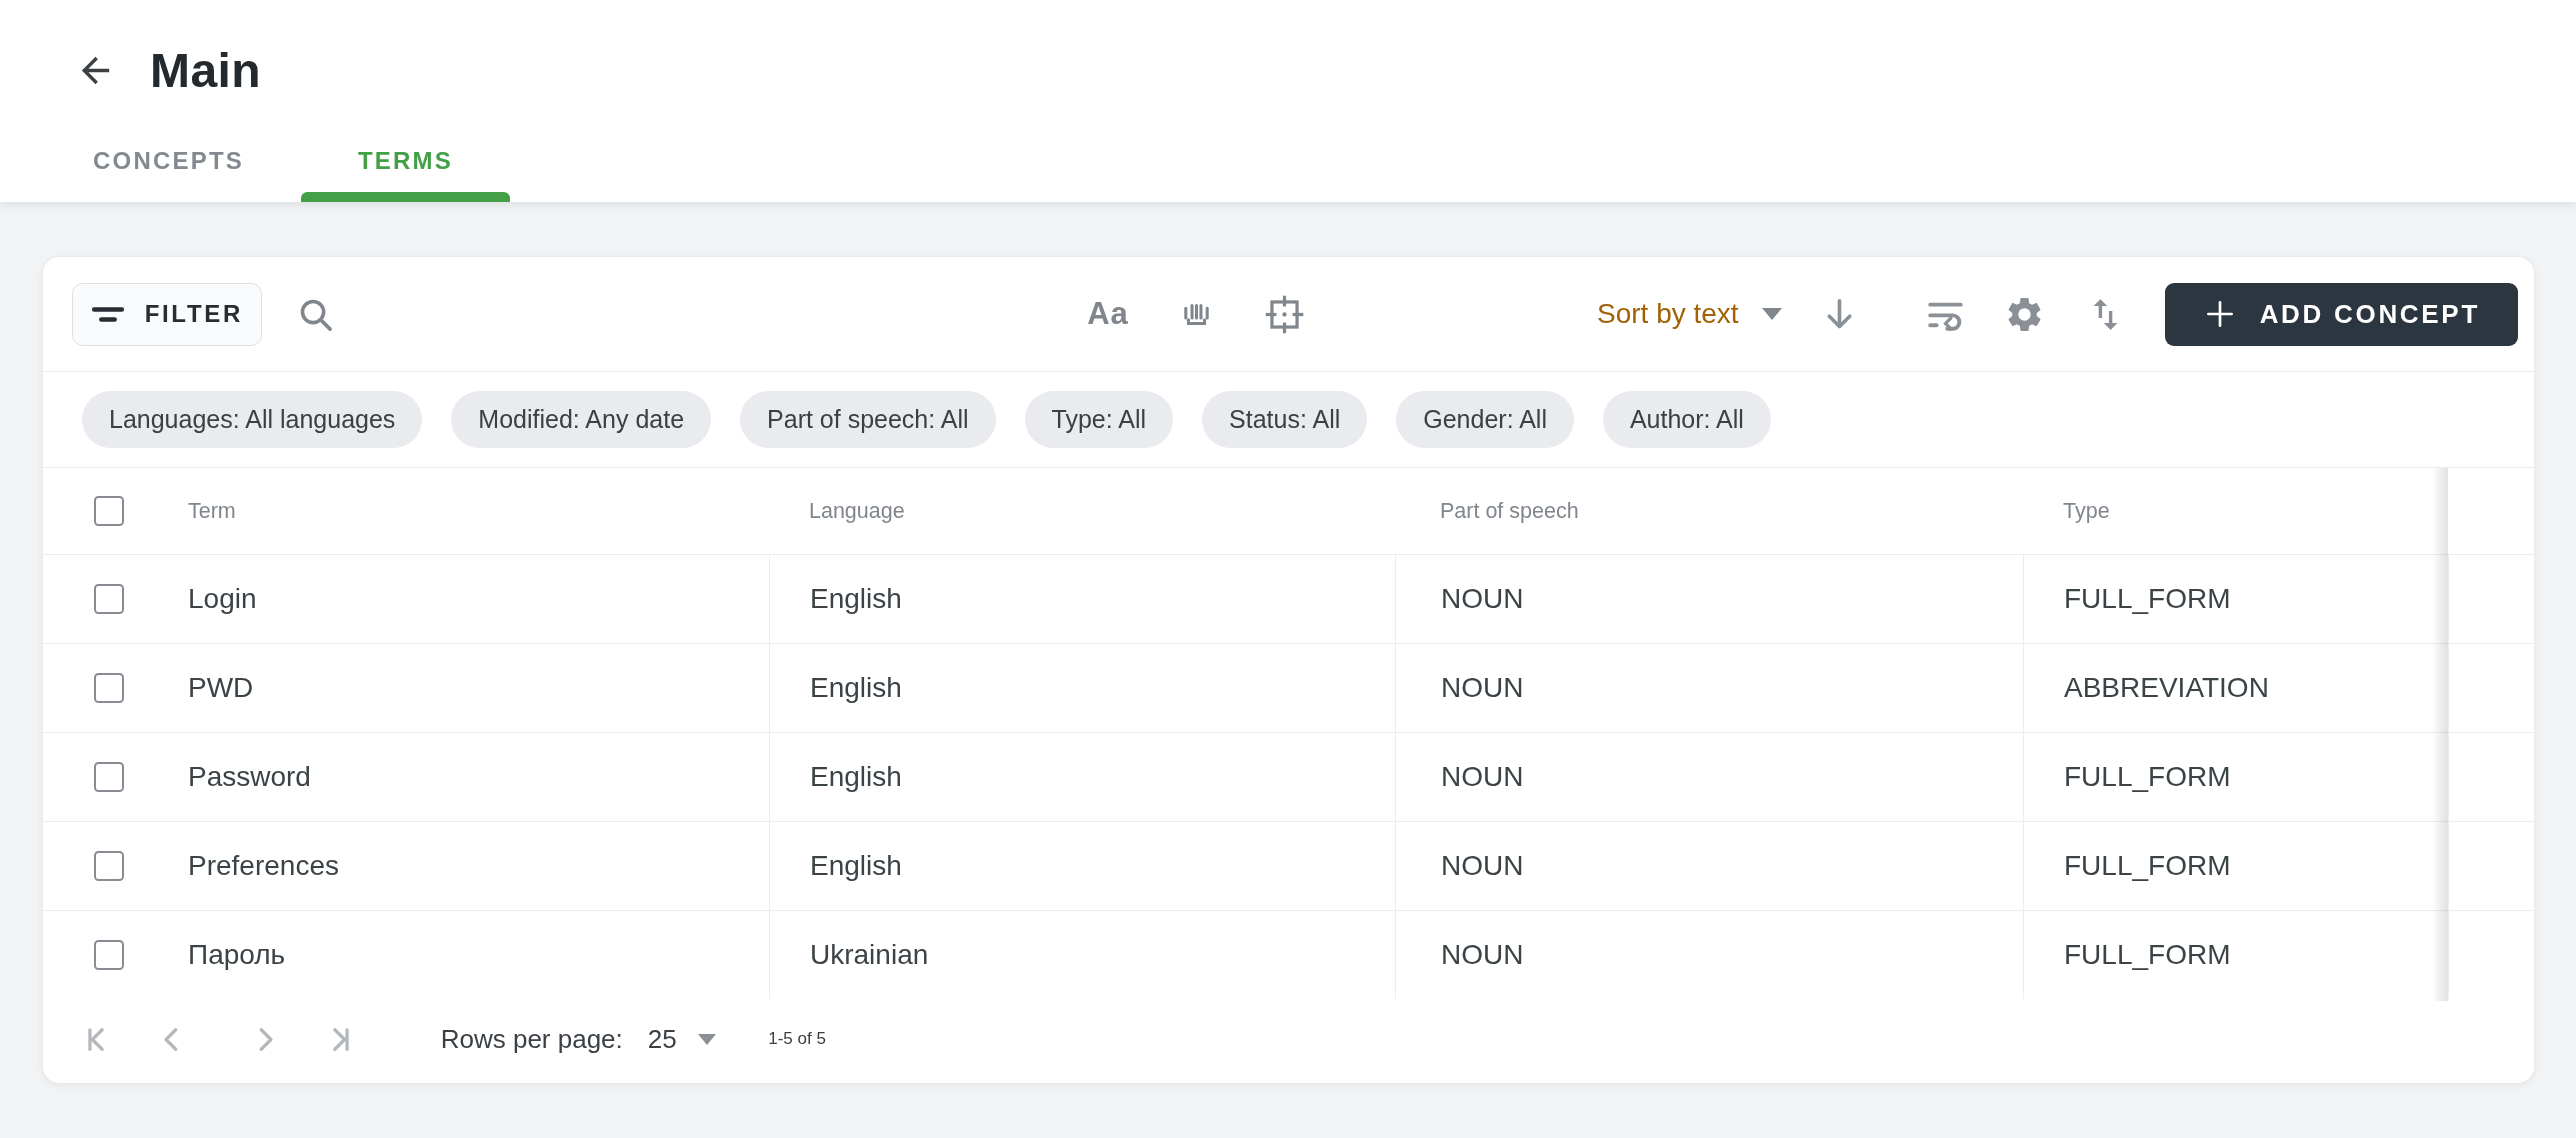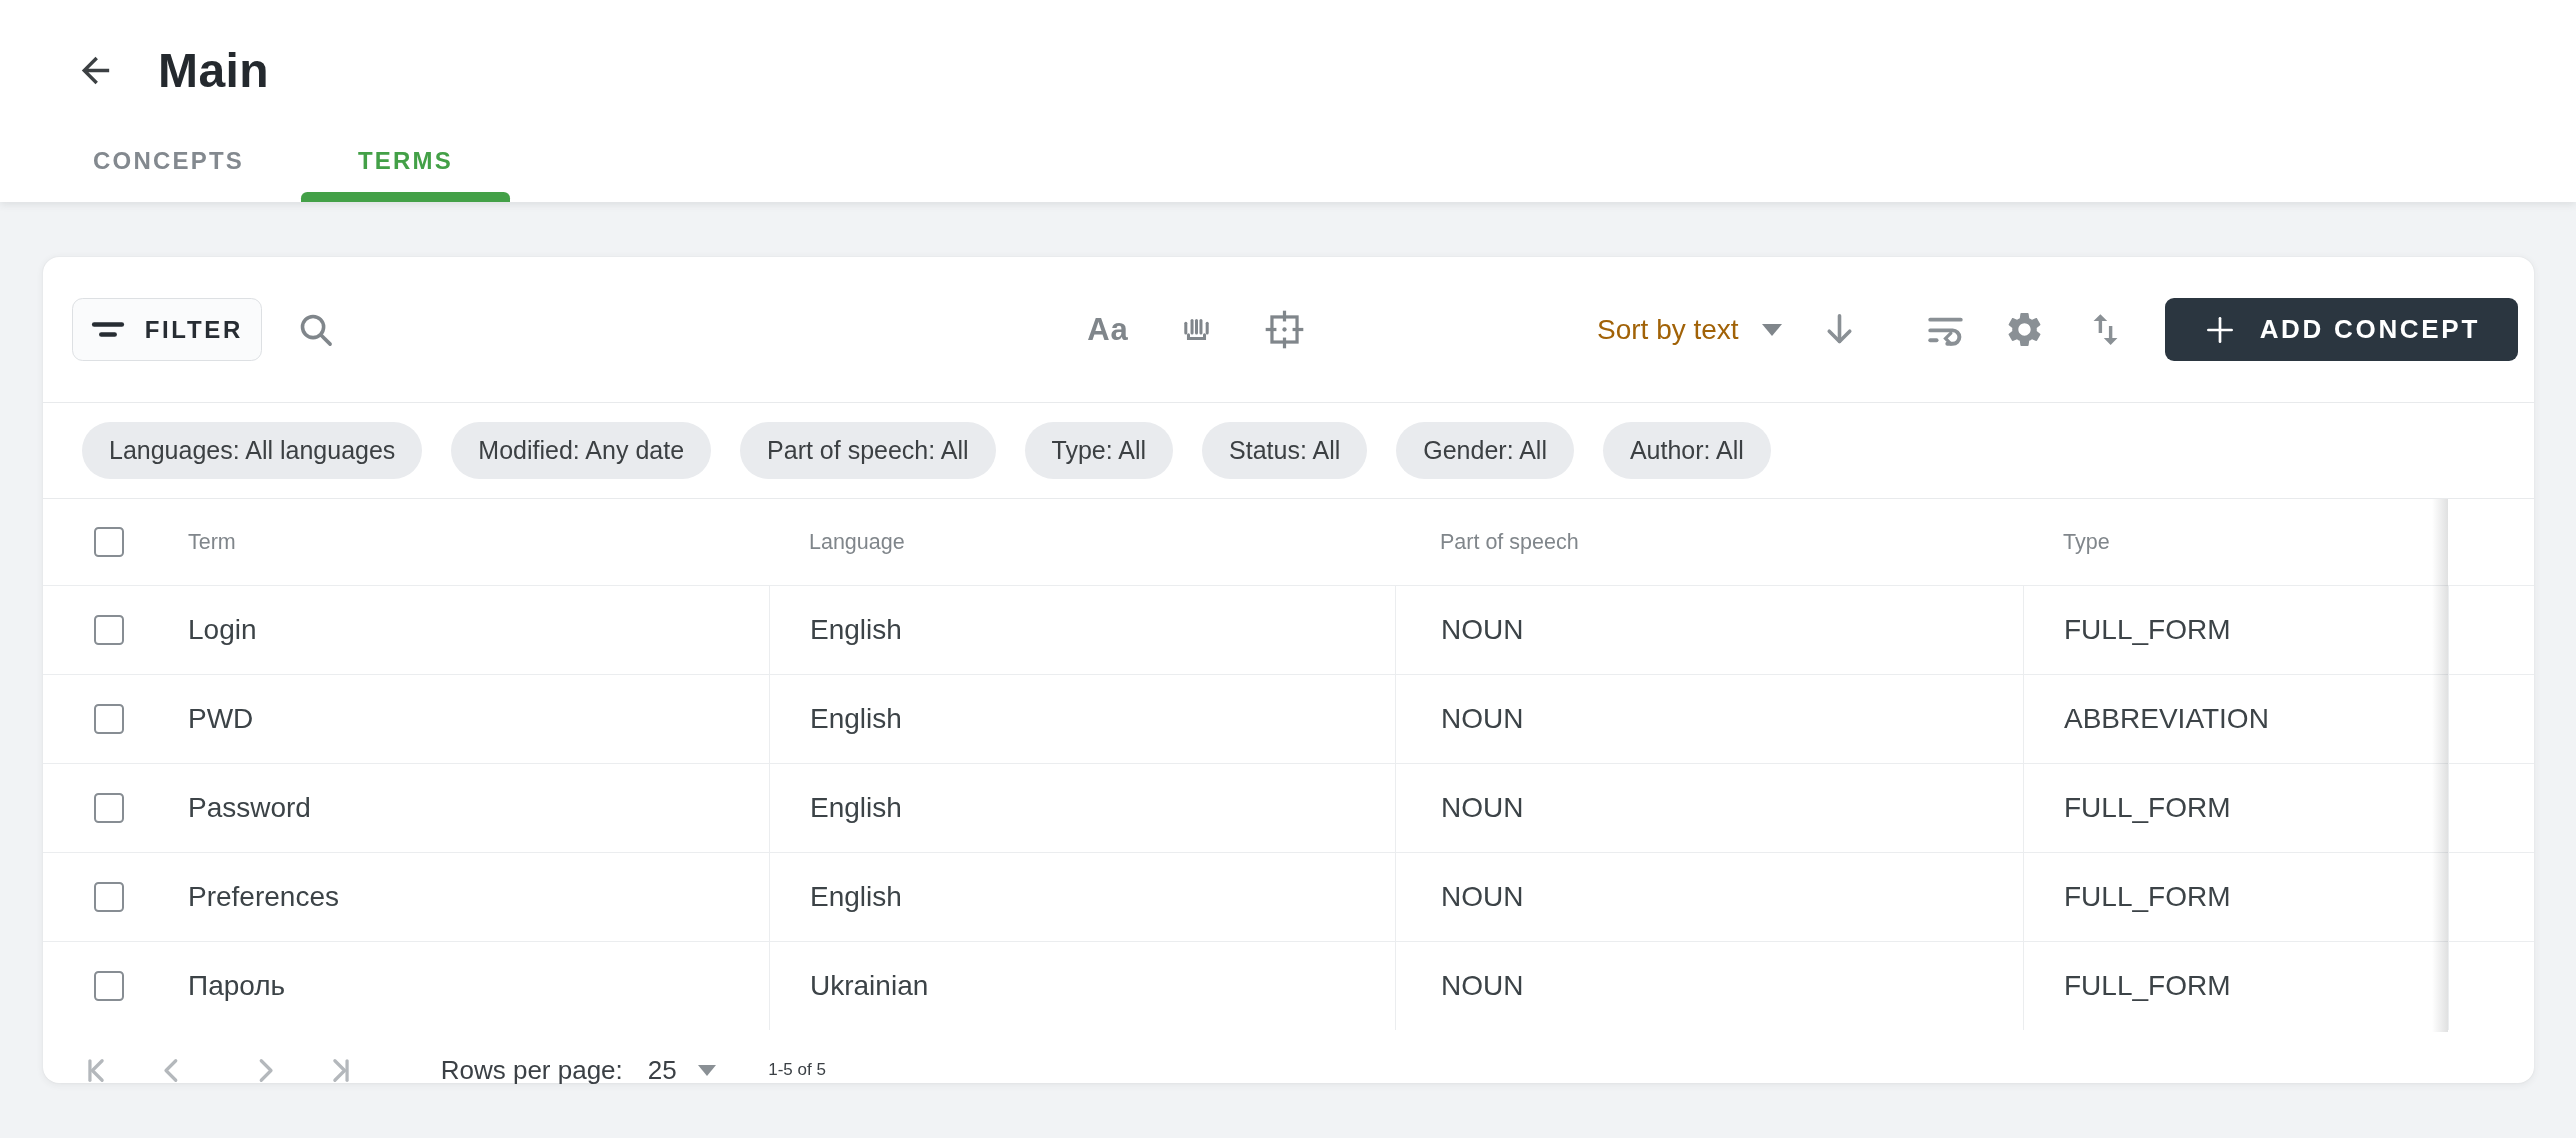--- a/index.html
+++ b/index.html
@@ -5,35 +5,35 @@
   * { margin:0; padding:0; box-sizing:border-box; }
   html,body { width:2576px; height:1139px; overflow:hidden; }
   body { font-family:"Liberation Sans", sans-serif; background:#f1f3f5; color:#3c4043; }
 
   
   .app-header { position:relative; width:2576px; height:202px; background:#ffffff;
     box-shadow:0 2.7px 7.2px rgba(60,64,67,.10); z-index:5; }
   .title-row { display:flex; align-items:center; padding:30px 0 0 70px; height:111px; }
   .back-btn { width:50px; height:50px; display:flex; align-items:center; justify-content:center;
     cursor:pointer; border-radius:50%; }
-  .page-title { font-size:48px; font-weight:700; color:#24292e; margin-left:38px; letter-spacing:0.4px; }
+  .page-title { font-size:48px; font-weight:700; color:#24292e; margin-left:30px; letter-spacing:0.4px; }
   .tabs { display:flex; margin-left:36px; height:82px; position:absolute; bottom:0; }
   .tab { position:relative; display:flex; align-items:center; justify-content:center;
     padding:0 57px; font-size:24px; font-weight:700; letter-spacing:2.2px; color:#83898f; cursor:pointer; }
   .tab.active { color:#43a047; }
   .tab.active .tab-indicator { position:absolute; bottom:0; left:0; right:0; height:9.8px;
     background:#43a047; border-radius:6.3px 6.3px 0 0; }
 
   
   .page { padding:55px 42px 0 43px; }
   .card { position:relative; width:2491px; height:826px; background:#ffffff; border-radius:16px;
     box-shadow:0 1.8px 7.2px rgba(60,64,67,.08), 0 0 1.8px rgba(60,64,67,.08); }
 
   
-  .toolbar { display:flex; align-items:center; height:146px; border-bottom:1.8px solid #e8eaec; padding:0 16px 0 29px; }
+  .toolbar { display:flex; align-items:center; height:115px; border-bottom:1.8px solid #e8eaec; padding:0 16px 0 29px; }
   .filter-btn { display:flex; align-items:center; justify-content:center; gap:19.7px; width:190px; height:63px;
     background:#fafbfc; border:1.8px solid #dde0e3; border-radius:10.7px; cursor:pointer; }
   .filter-btn .label { font-size:24px; font-weight:700; letter-spacing:2.7px; color:#272d33; }
   .search-wrap { display:flex; align-items:center; margin-left:34px; width:653px; }
   .search-wrap input { border:none; outline:none; font-size:29px; color:#3c4043; width:555px; margin-left:25px;
     font-family:"Liberation Sans", sans-serif; background:transparent; }
   .search-wrap input::placeholder { color:#9aa0a6; }
   .opt-icon { display:flex; align-items:center; justify-content:center; width:50px; height:50px; cursor:pointer; }
   .match-case { font-size:31px; font-weight:700; color:#80868b; letter-spacing:0.9px; }
   .right-group { display:flex; align-items:center; margin-left:auto; }

